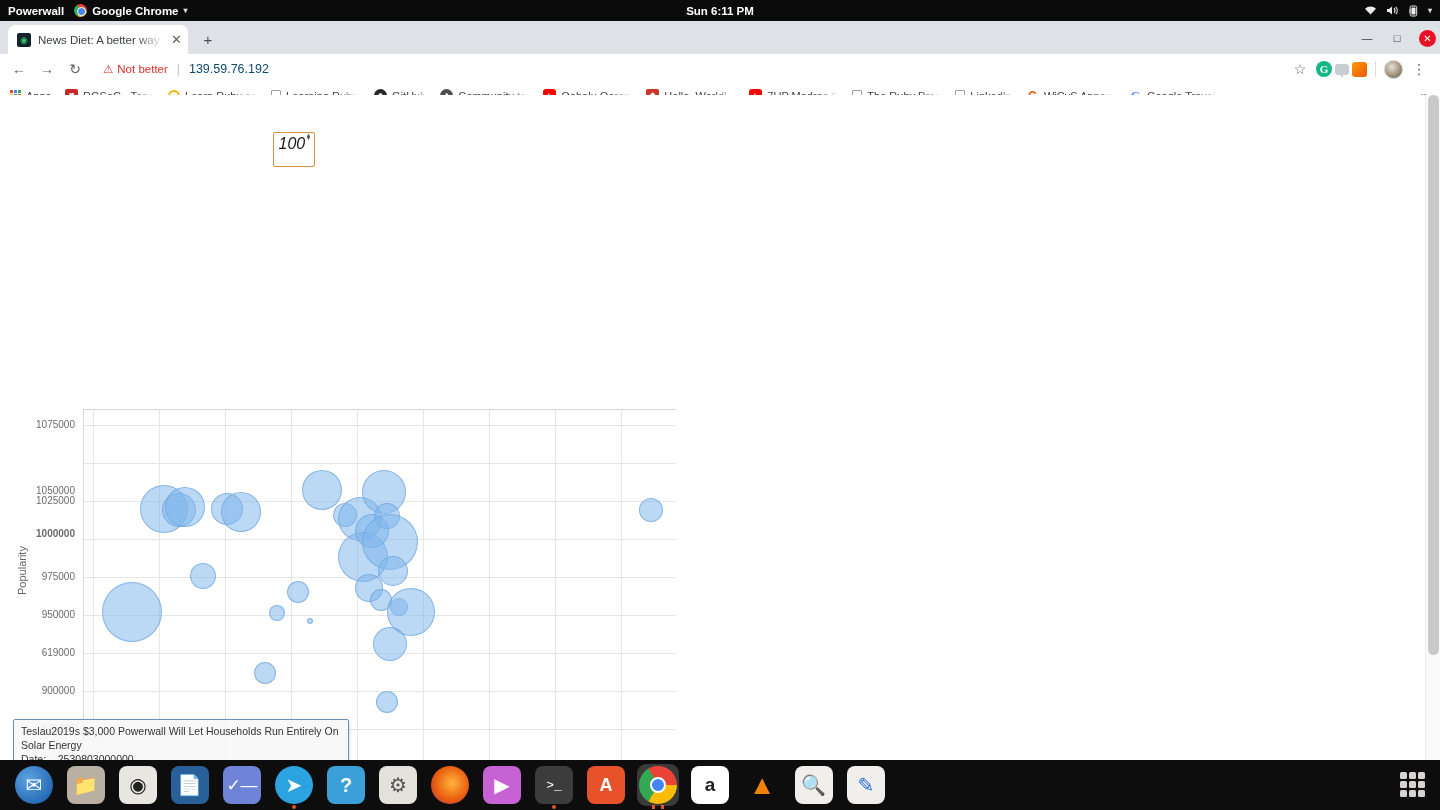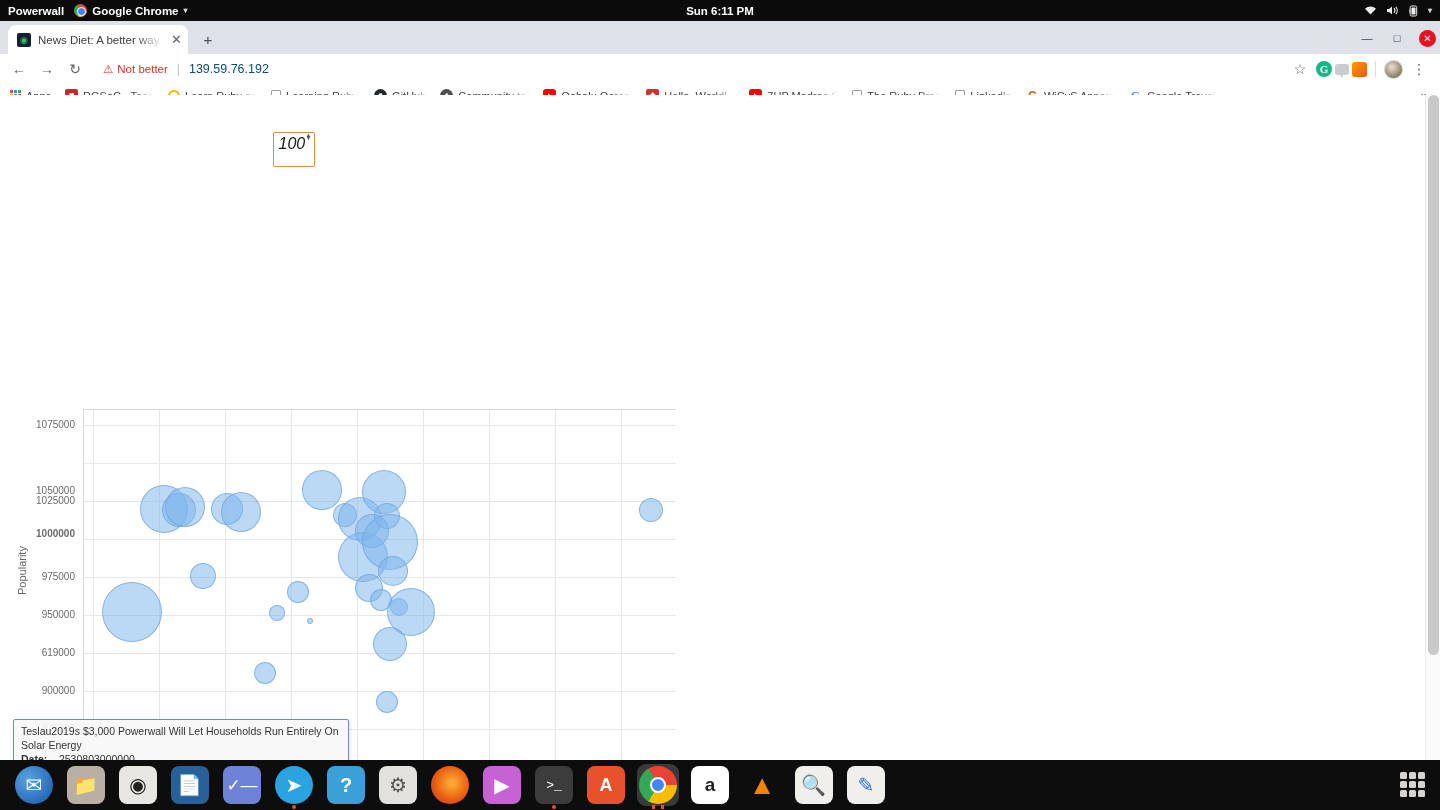--- a/index.html
+++ b/index.html
@@ -256,21 +256,21 @@
     position: absolute; left: 9px; top: 434px; width: 336px; height: 63px;
     background: rgba(247,247,247,0.90);
     border: 1px solid #6b8fb5; border-radius: 2px;
     padding: 5px 7px 0 7px;
     font-size: 10.5px; color: #333; line-height: 13.5px;
     box-shadow: 1px 1px 3px rgba(0,0,0,0.12);
     z-index: 5;
   }
   .tt-title { font-size: 10.5px; margin-bottom: 1px; }
   .tt-row { white-space: pre; }
-  .tt-row b { font-weight: bold; }
+  .tt-row b { font-weight: normal; }
 
   .madeby {
     position: absolute; left: 0; top: 645px; width: 1424px; text-align: center;
     font-size: 17px; color: #8fd9dd;
   }
   .madeby .nm { color: #62d2da; }
 
   
   .dock {
     position: absolute; left: 0; bottom: 0; width: 1440px; height: 50px;

